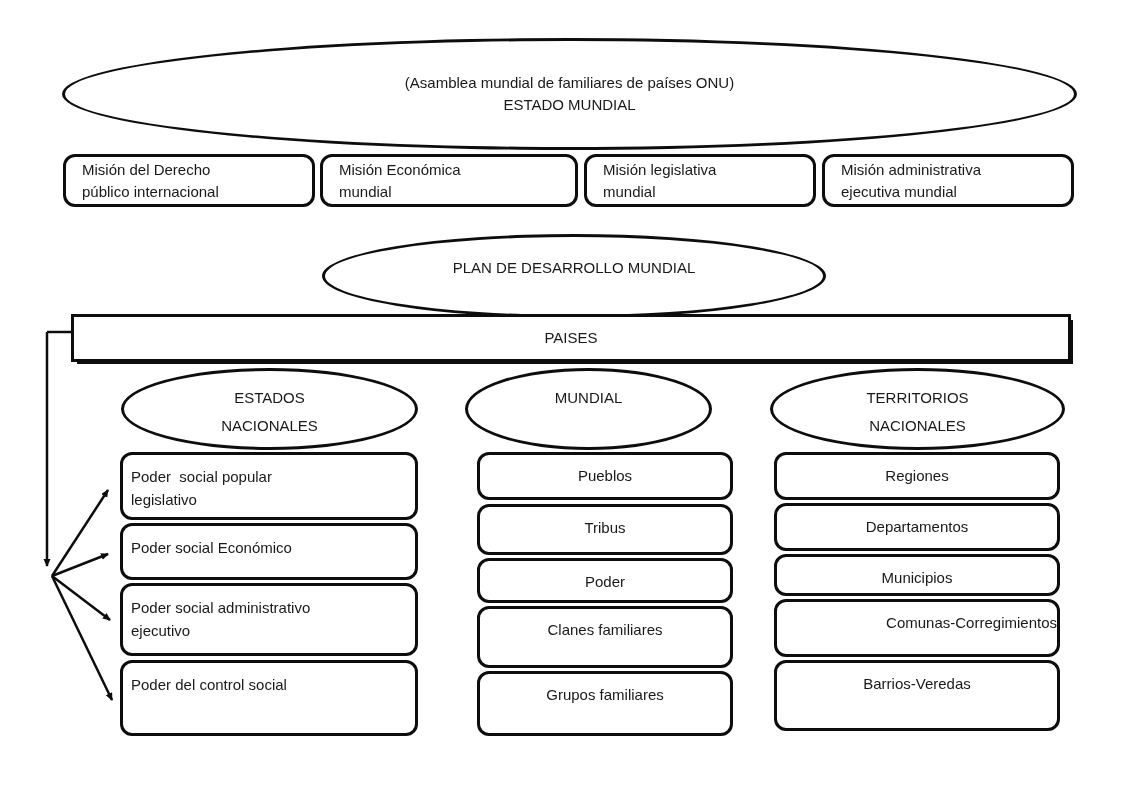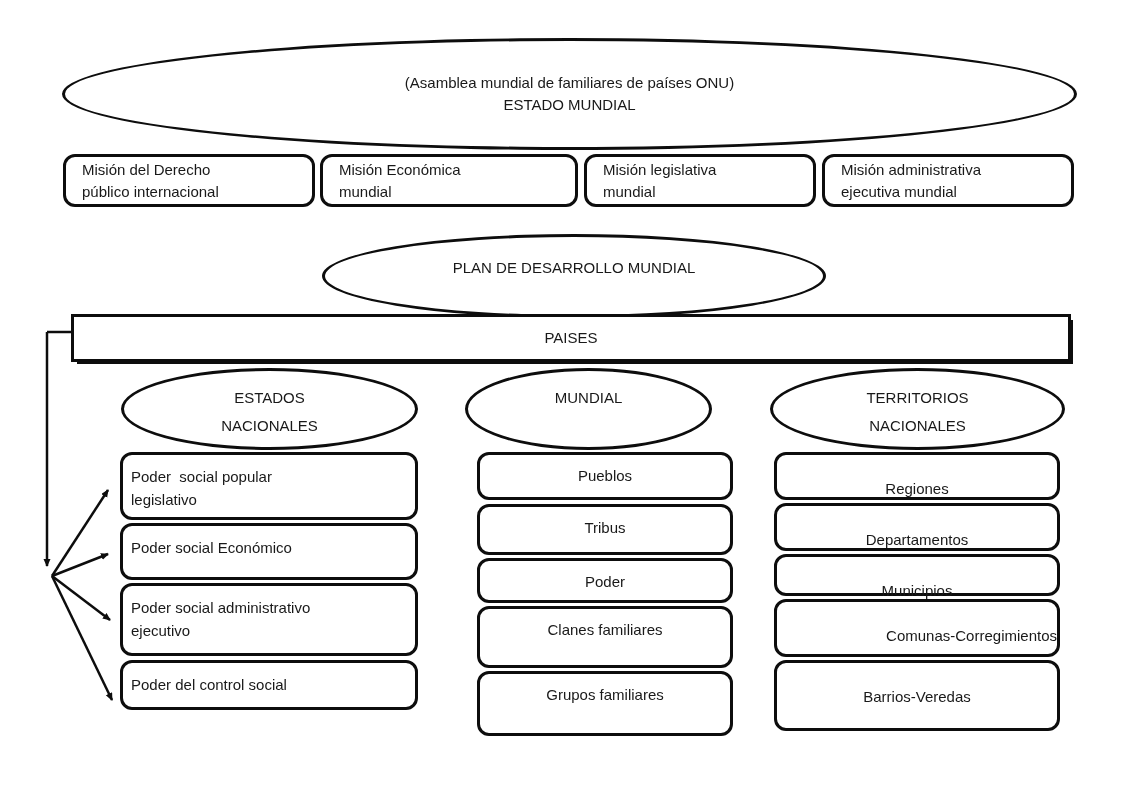--- a/index.html
+++ b/index.html
@@ -59,26 +59,26 @@
     line-height:28px;
   }
   .h1{ left:121px; width:297px; }
   .h2{ left:465px; width:247px; }
   .h3{ left:770px; width:295px; }
 
   
   .colbox{ line-height:23px; }
   .leftcol{ left:120px; width:298px; padding:10px 6px 0 8px; align-items:flex-start; }
   .midcol{ left:477px; width:256px; padding-top:9px; align-items:flex-start; }
-  .rightcol{ left:774px; width:286px; padding-top:22px; align-items:flex-start; }
+  .rightcol{ left:774px; width:286px; padding-top:9px; align-items:flex-start; }
 
   .lb1{ top:452px; height:68px; }
   .lb2{ top:523px; height:57px; }
   .lb3{ top:583px; height:73px; }
-  .lb4{ top:660px; height:50px; }
+  .lb4{ top:660px; height:76px; }
 
   .mb1{ top:452px; height:48px; }
   .mb2{ top:504px; height:51px; }
   .mb3{ top:558px; height:45px; }
   .mb4{ top:606px; height:62px; }
   .mb5{ top:671px; height:65px; }
 
   .rb1{ top:452px; height:48px; }
   .rb2{ top:503px; height:48px; }
   .rb3{ top:554px; height:42px; }

